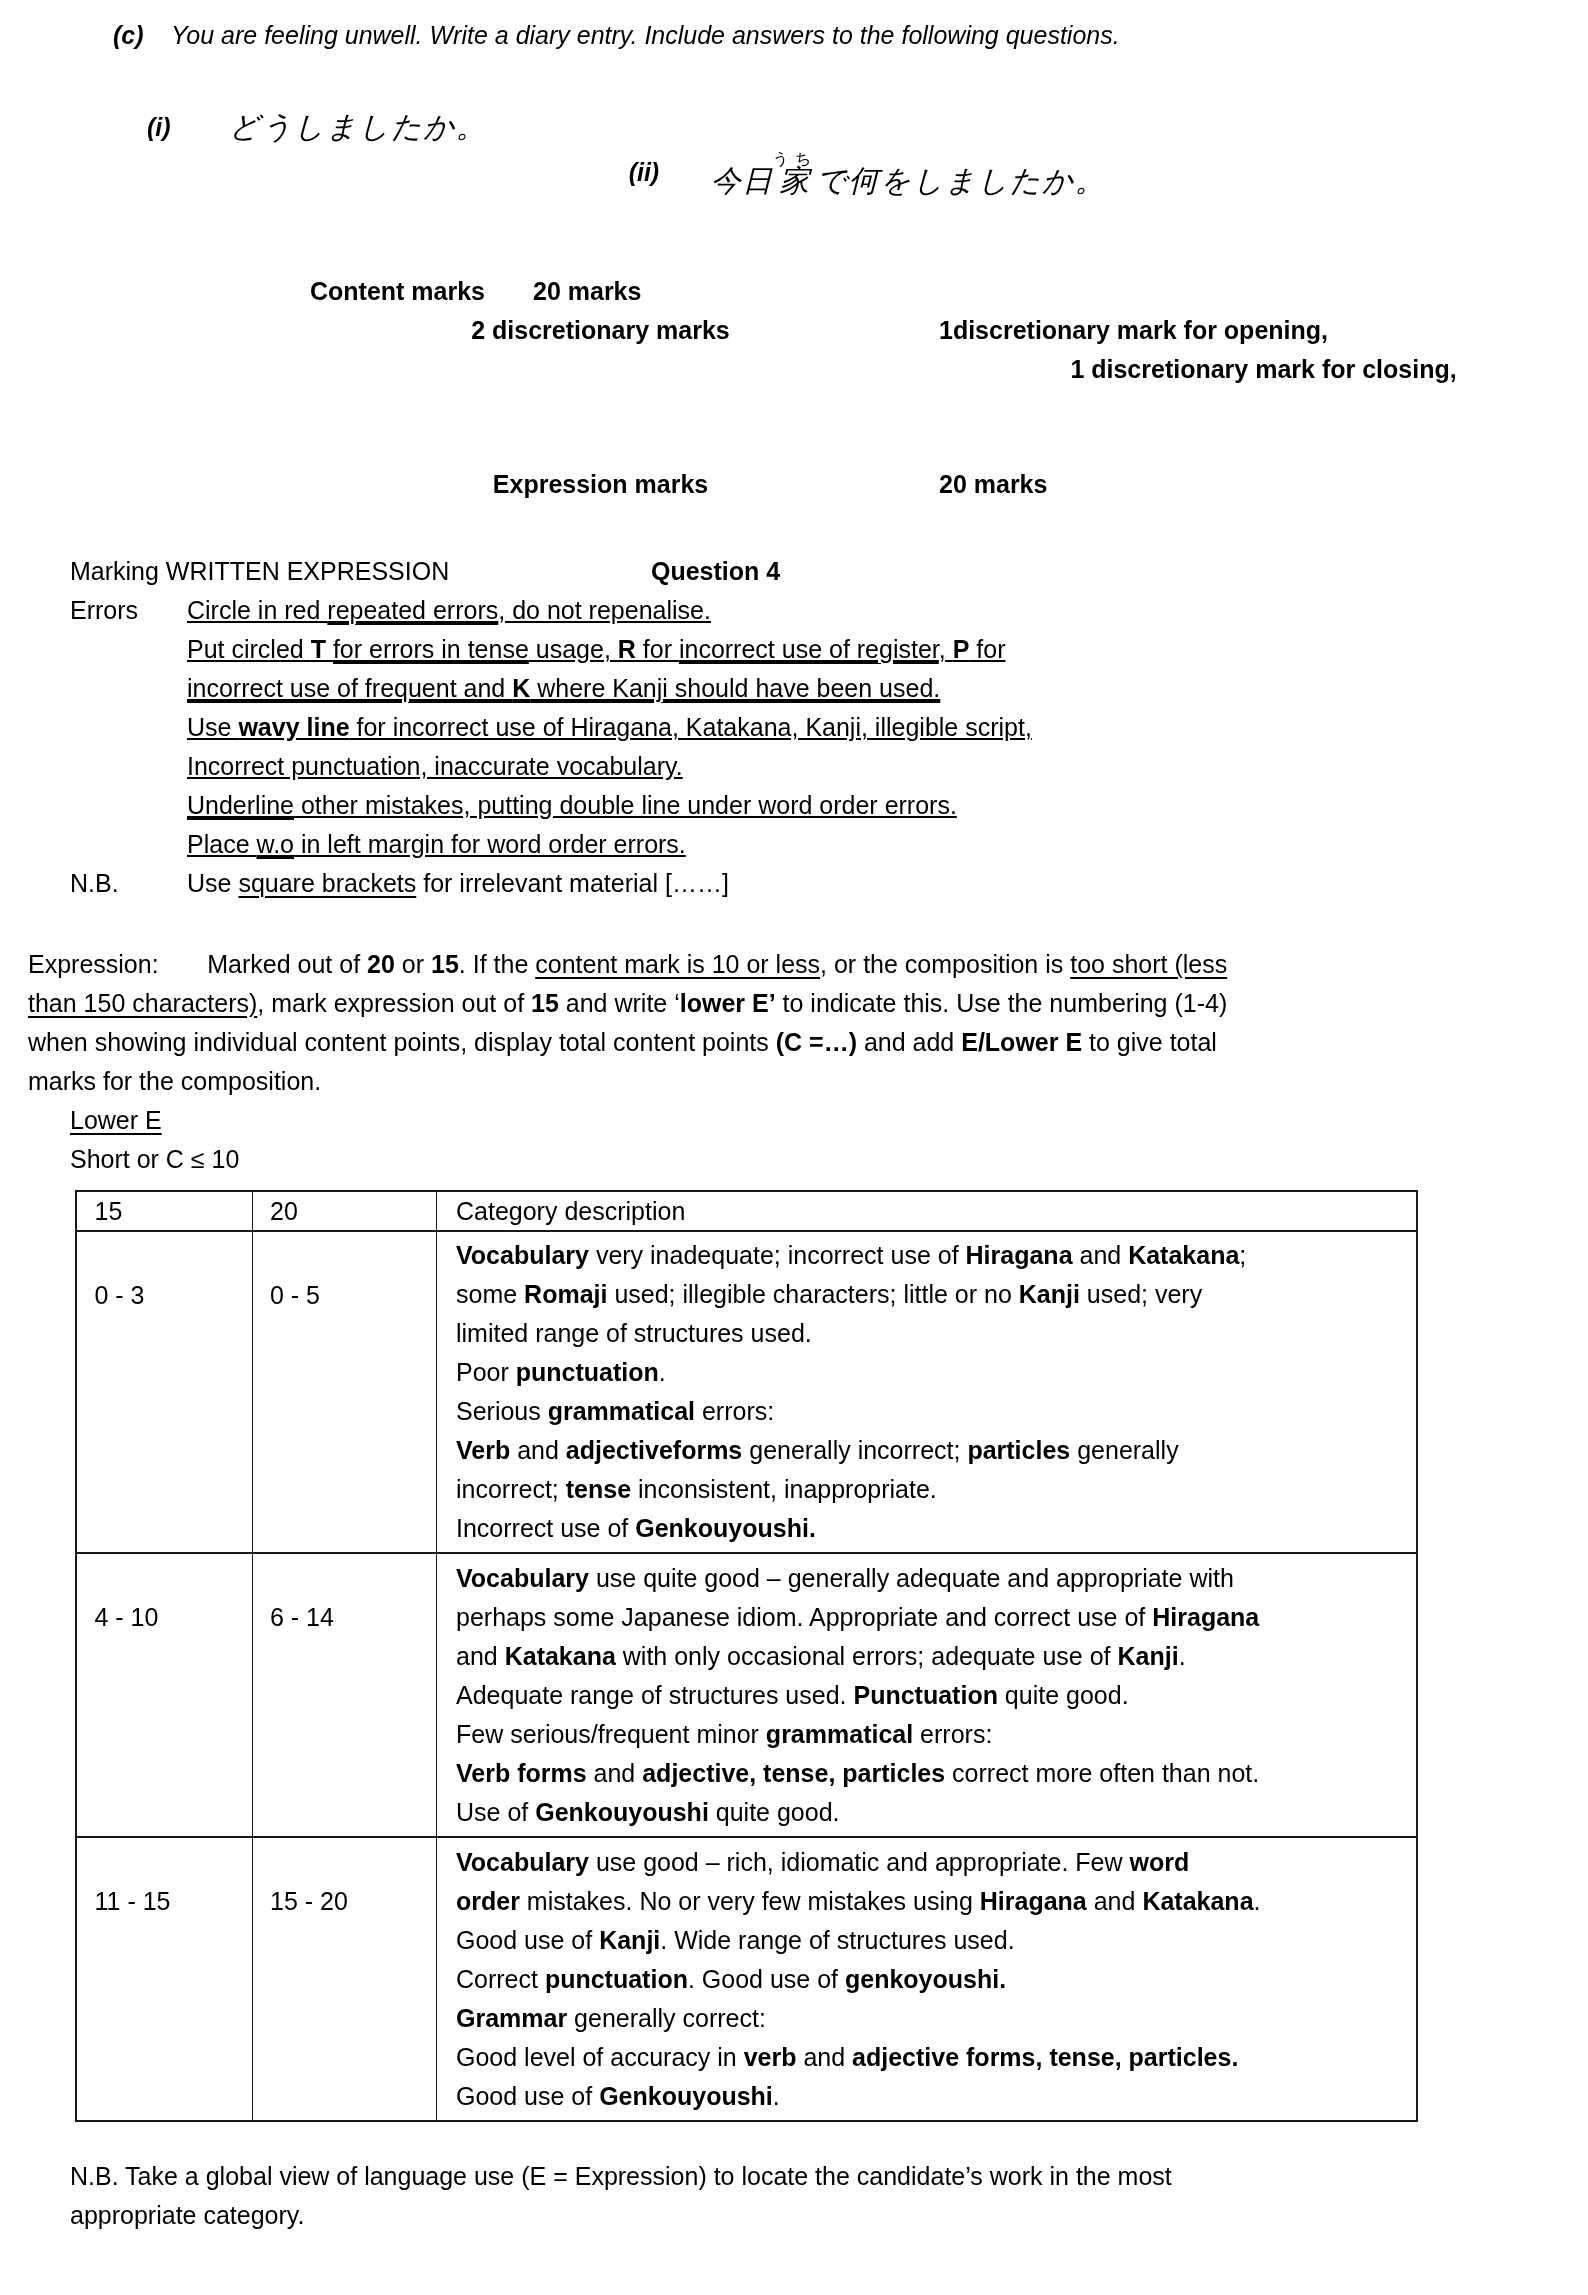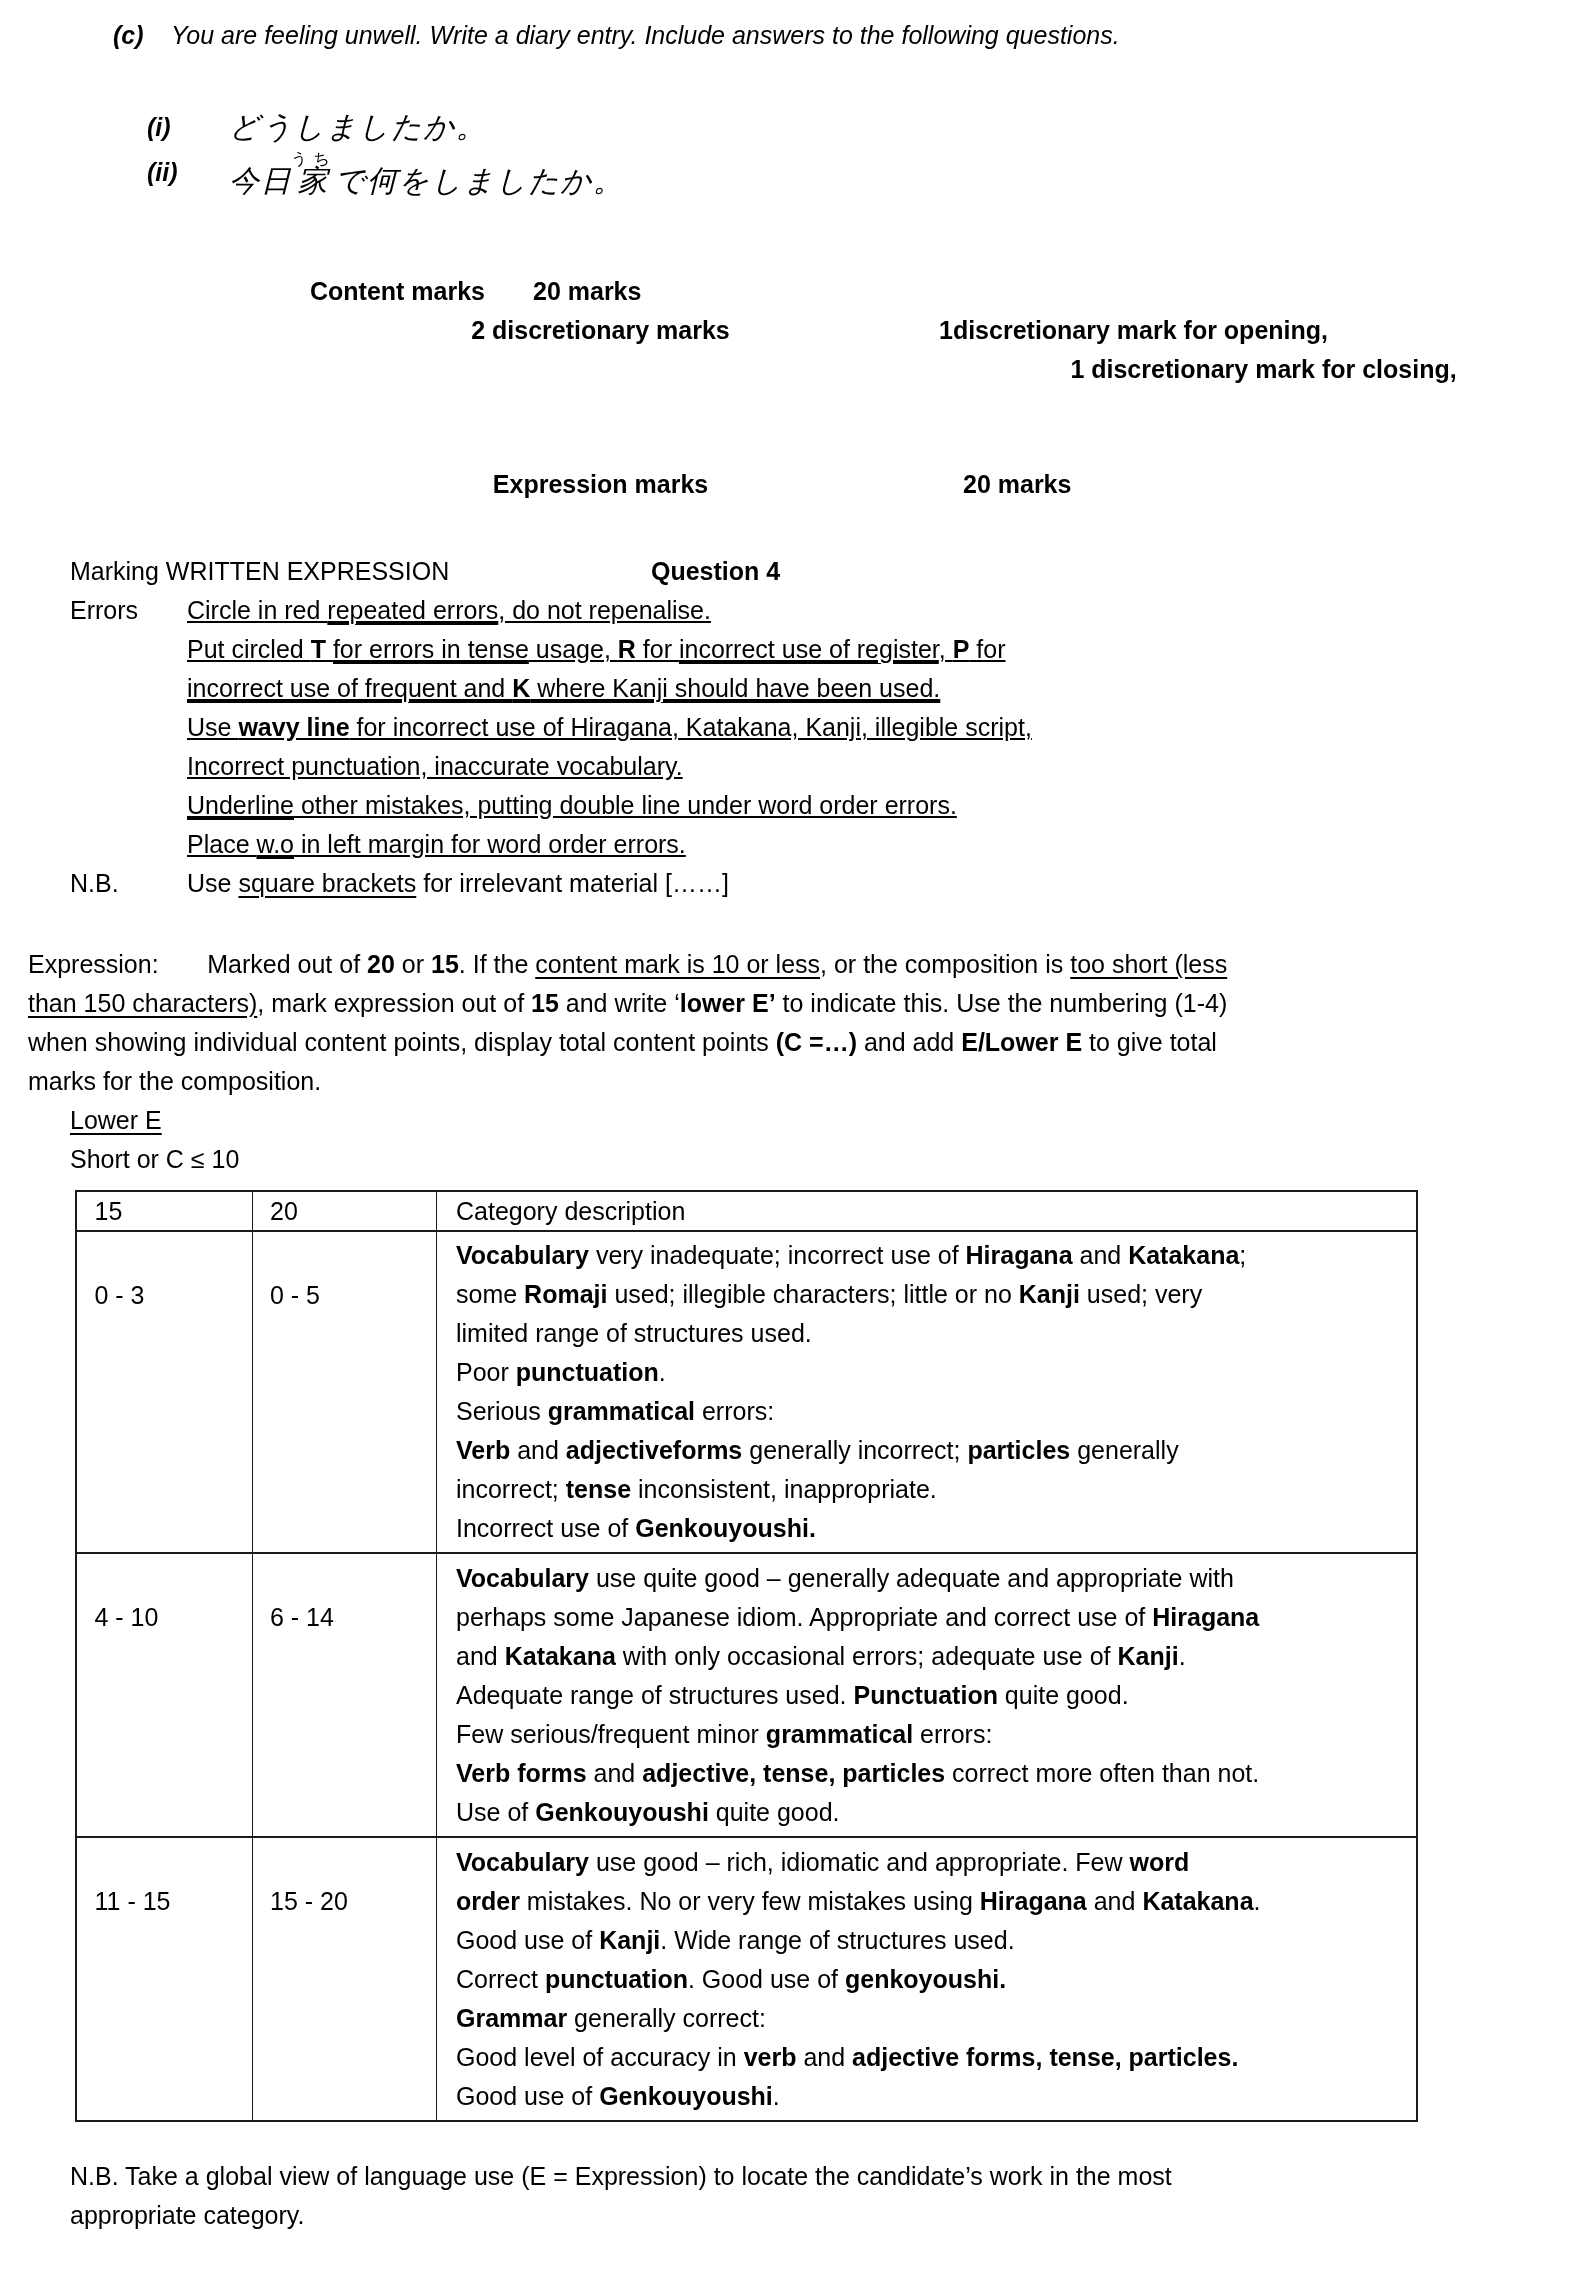--- a/index.html
+++ b/index.html
@@ -16,32 +16,32 @@
   .u{text-decoration:underline;text-decoration-thickness:1.7px;text-underline-offset:4.4px;}
   .line{line-height:39px;white-space:pre;}
 
   
   .qline{display:flex;padding-left:113px;line-height:39px;white-space:pre;}
   .qlabel{width:58px;flex:none;}
   .subq{display:flex;padding-left:147px;white-space:pre;}
   .subq .sublabel{width:82px;flex:none;font-size:25px;line-height:42px;}
   .jp{font-size:30px;line-height:42px;font-style:italic;letter-spacing:1.7px;}
   .subq.one{margin-top:51px;}
-  .subq.two{margin-top:3.5px;}
+  .subq.two{margin-top:3.5px;justify-content:center;}
   ruby{ruby-position:over;margin:0 5.2px;}
   rt{font-size:16px;letter-spacing:6.1px;font-style:normal;}
 
   
   .marks{margin-left:262px;margin-top:70px;font-weight:700;text-align:center;}
   .marks .line{line-height:39px;}
   .mrow{display:flex;line-height:39px;white-space:pre;}
   .mcol1{width:271px;flex:none;}
   .mcol2{width:677px;flex:none;}
   .ind775{margin-left:677px;line-height:39px;white-space:pre;}
-  .mrow.expr{margin-top:76px;gap:24px;}
+  .mrow.expr{margin-top:76px;}
 
   
   .mhead{display:flex;margin-left:70px;margin-top:48px;line-height:39px;white-space:pre;}
   .mh1{width:581px;flex:none;}
   .errors{display:flex;margin-left:70px;gap:16px;}
   .elabel{width:101px;flex:none;line-height:39px;}
   .elines{flex:1;text-decoration:underline;}
 
   
   .exprsec{margin-left:28px;margin-top:42px;}

